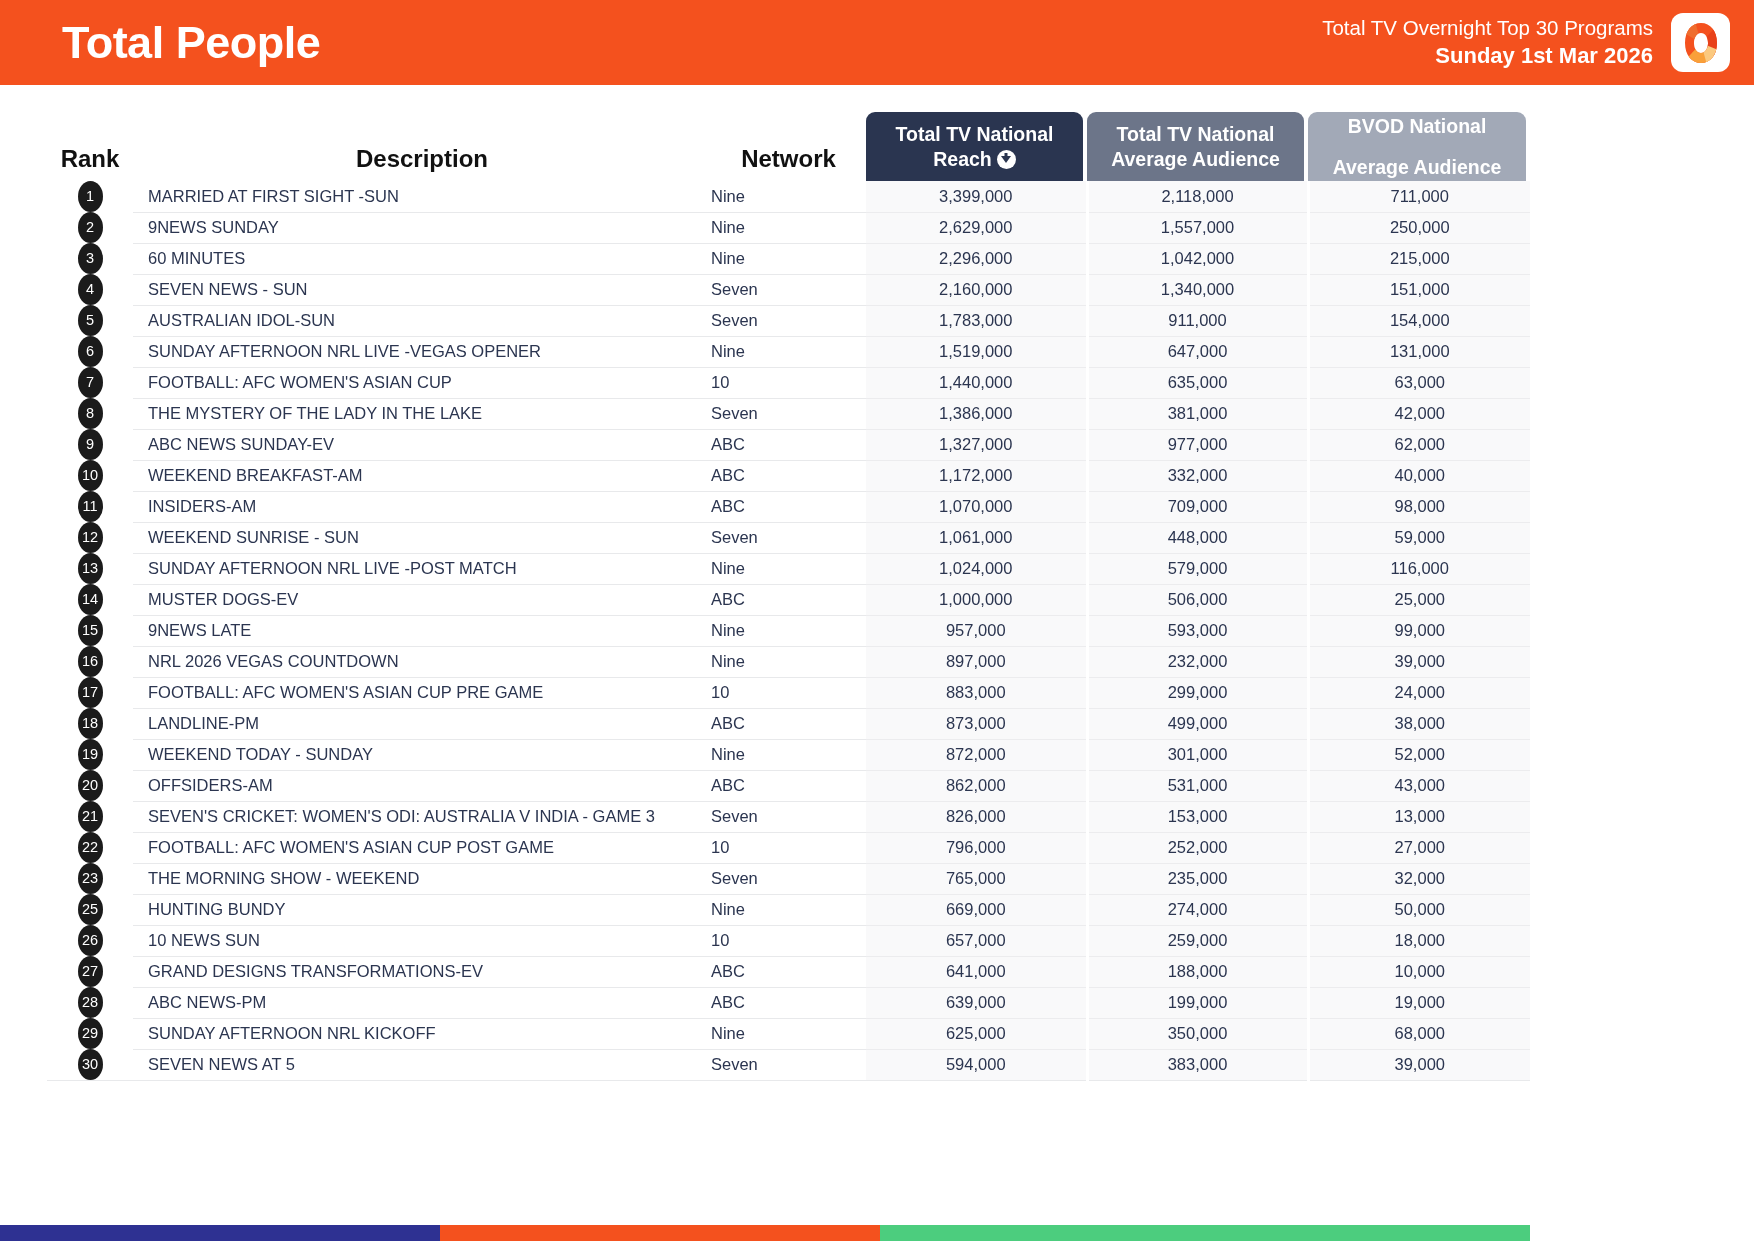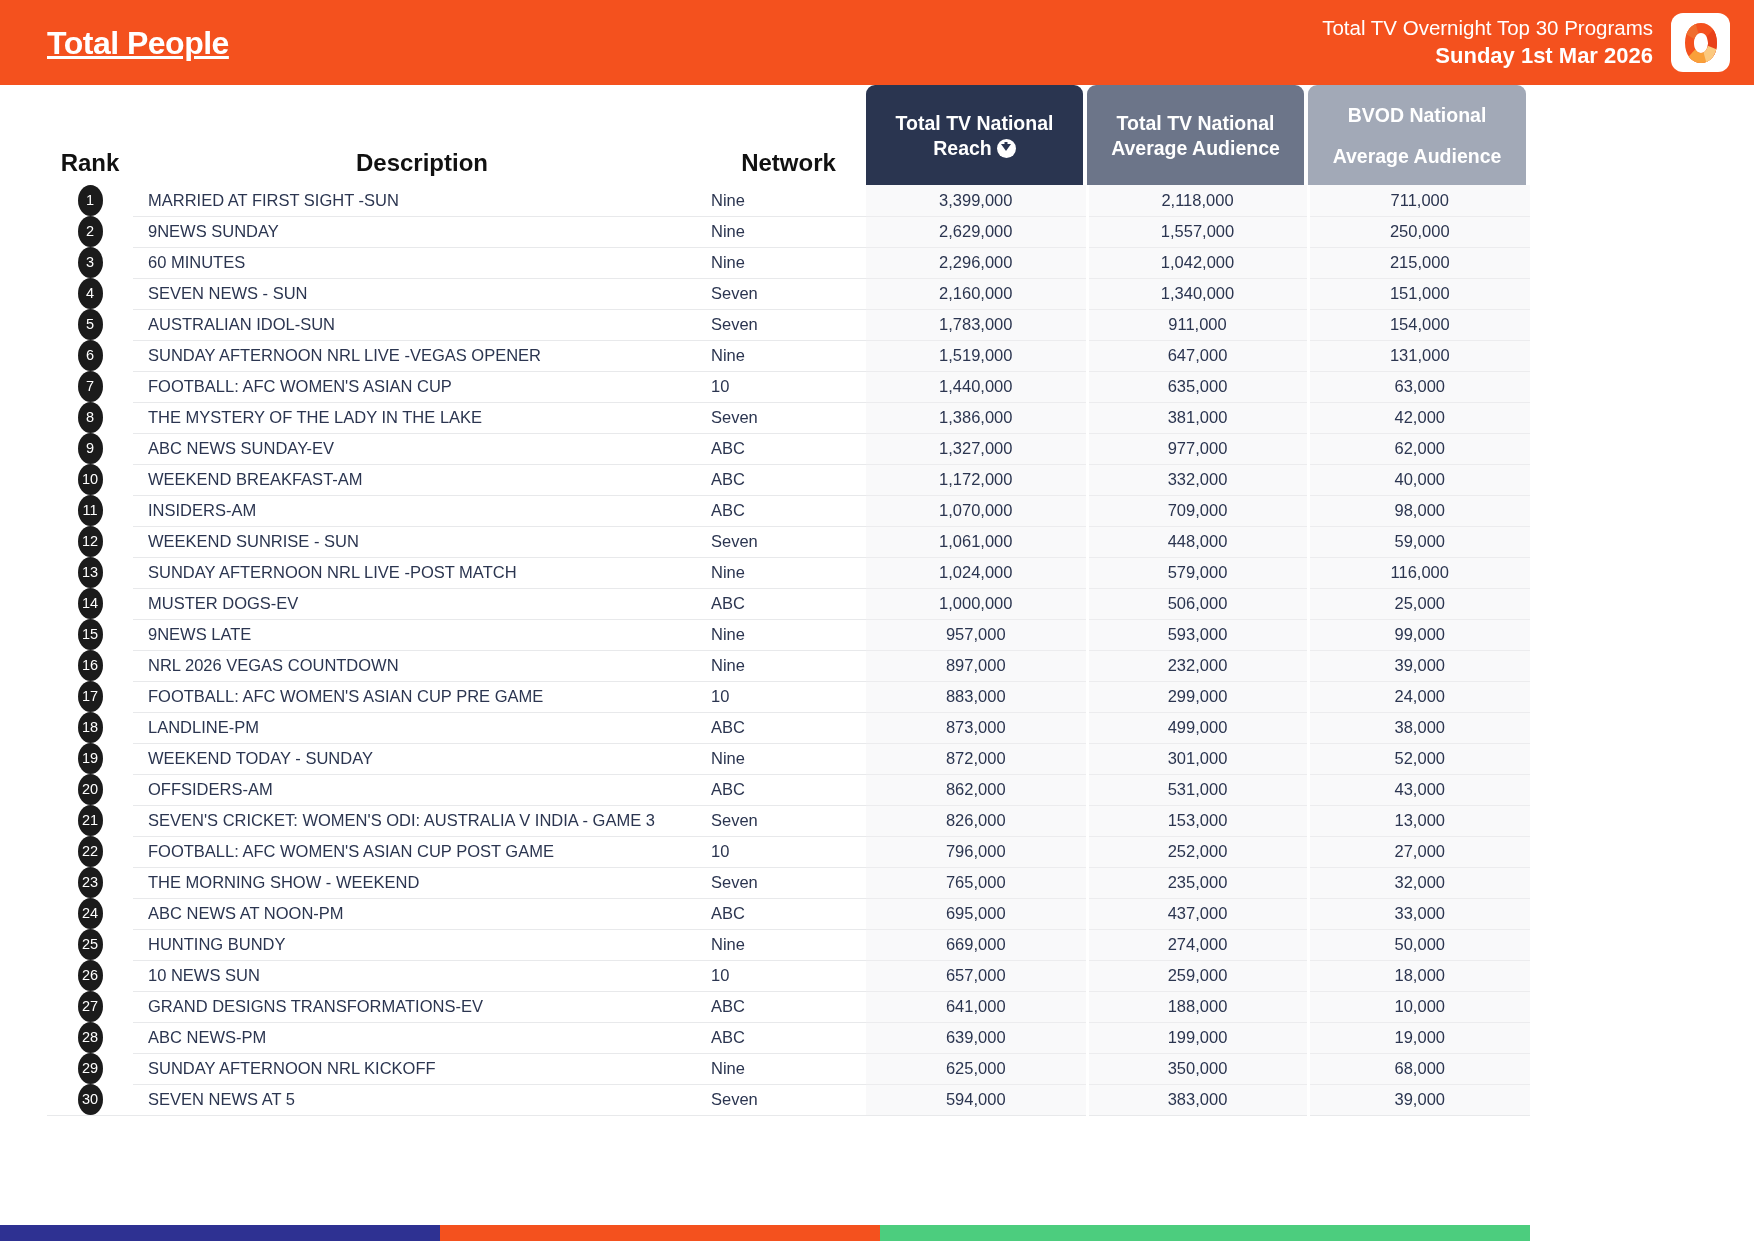--- a/index.html
+++ b/index.html
@@ -26,27 +26,26 @@
     top: 0; left: 0;
     width: 1754px;
     height: 85px;
     background: #f4511e;
     display: flex;
     align-items: center;
     justify-content: space-between;
   }
 
   .header-title {
-    font-size: 32px;
+    font-size: 45px;
     font-weight: bold;
     color: #ffffff;
     letter-spacing: -0.5px;
-    margin-left: 47px;
+    margin-left: 62px;
     line-height: 1;
-    text-decoration: underline;
   }
 
   .header-right {
     display: flex;
     align-items: center;
     margin-right: 24px;
   }
 
   .header-meta {
     text-align: right;
@@ -126,21 +125,21 @@
   }
 
   .metric-box {
     border-radius: 9px 9px 0 0;
     color: #ffffff;
     font-size: 19.5px;
     font-weight: bold;
     line-height: 1.27;
     text-align: center;
     padding: 13px 10px 12px 10px;
-    height: 100px;
+    height: 69px;
     display: flex;
     flex-direction: column;
     justify-content: center;
   }
 
   .metric-reach { background: #2a3550; }
   .metric-avg   { background: #6c7589; }
   .metric-bvod  { background: #a2a9b7; gap: 16px; }
 
   .sort-icon {
@@ -488,28 +487,20 @@
           </tr>
           <tr>
             <td class="cell-rank"><span class="rank-badge">23</span></td>
             <td class="cell-desc">THE MORNING SHOW - WEEKEND</td>
             <td class="cell-net">Seven</td>
             <td class="cell-num">765,000</td>
             <td class="cell-num sep">235,000</td>
             <td class="cell-num sep">32,000</td>
           </tr>
           <tr>
-            <td class="cell-rank"><span class="rank-badge">24</span></td>
-            <td class="cell-desc">ABC NEWS AT NOON-PM</td>
-            <td class="cell-net">ABC</td>
-            <td class="cell-num">695,000</td>
-            <td class="cell-num sep">437,000</td>
-            <td class="cell-num sep">33,000</td>
-          </tr>
-          <tr>
             <td class="cell-rank"><span class="rank-badge">25</span></td>
             <td class="cell-desc">HUNTING BUNDY</td>
             <td class="cell-net">Nine</td>
             <td class="cell-num">669,000</td>
             <td class="cell-num sep">274,000</td>
             <td class="cell-num sep">50,000</td>
           </tr>
           <tr>
             <td class="cell-rank"><span class="rank-badge">26</span></td>
             <td class="cell-desc">10 NEWS SUN</td>

